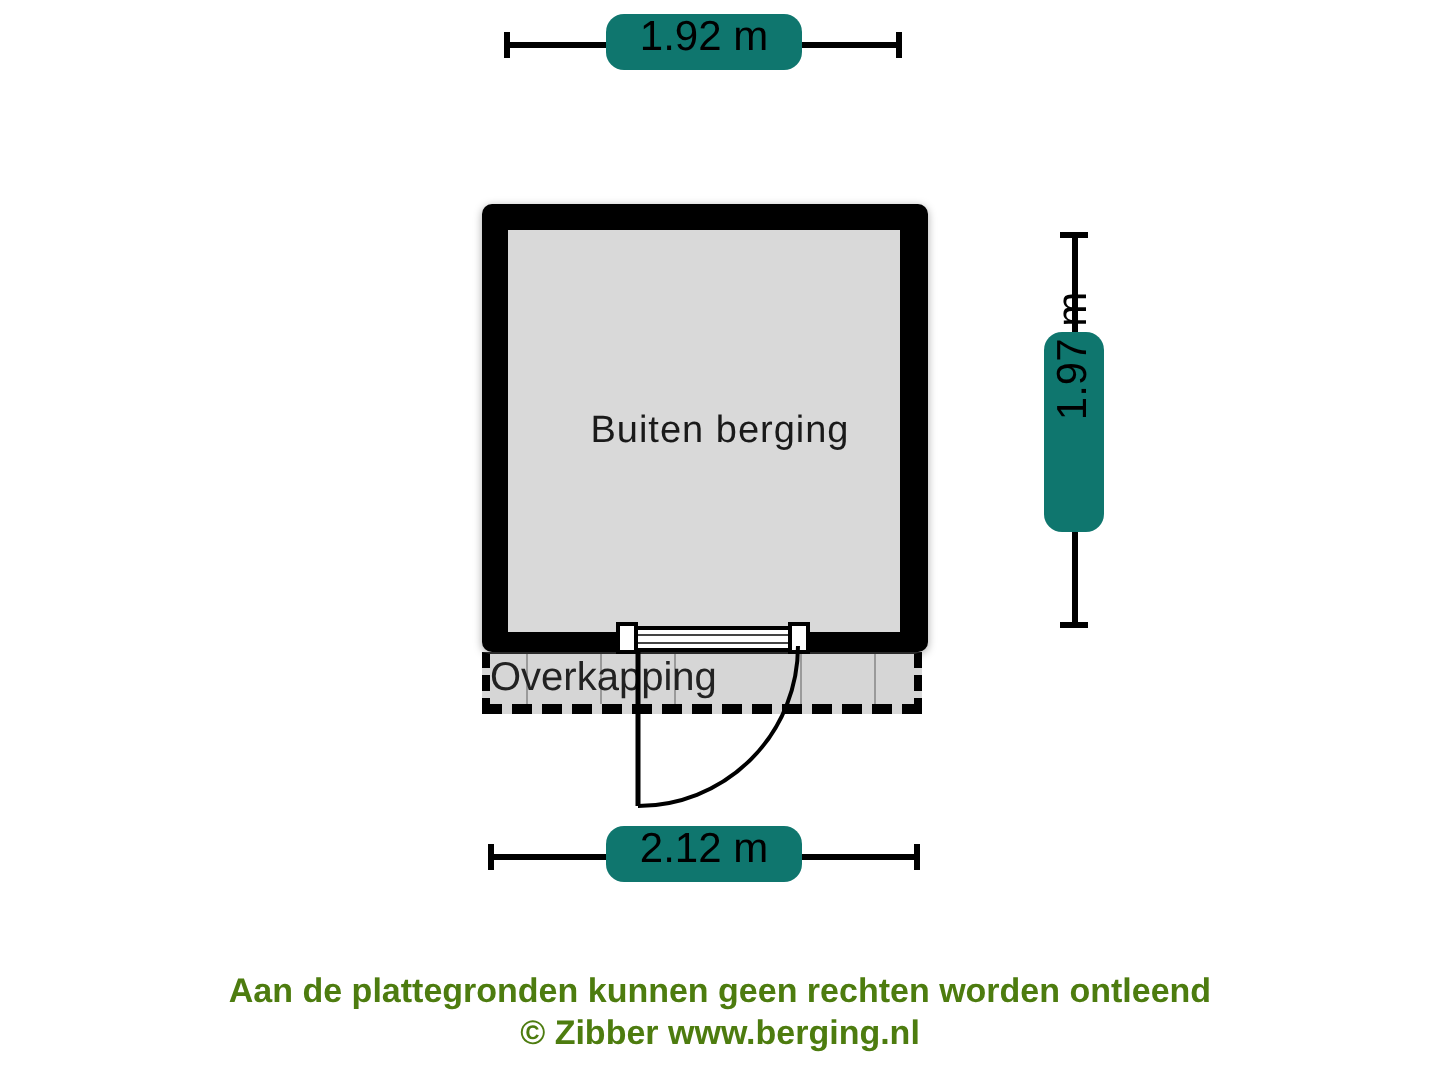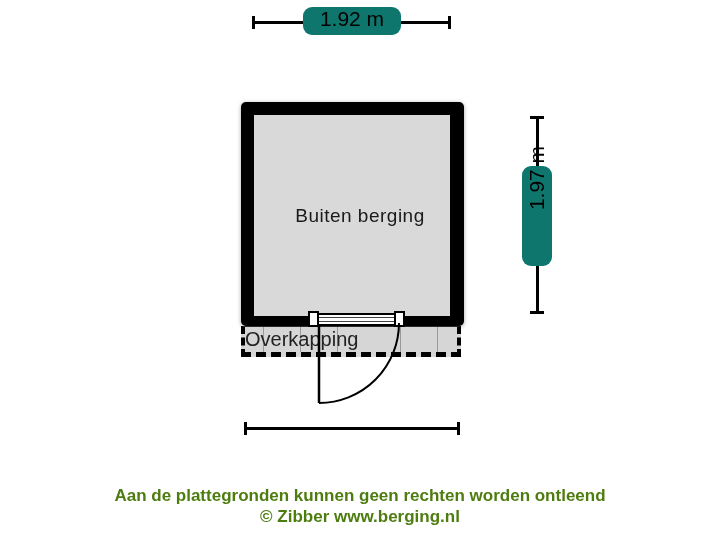--- a/index.html
+++ b/index.html
@@ -131,17 +131,20 @@
   <div class="abs dim-line-v" style="left:536px;top:118px;height:196px;"></div>
   <div class="abs dim-cap-h" style="left:530px;top:116px;"></div>
   <div class="abs dim-cap-h" style="left:530px;top:311px;"></div>
   <div class="abs dim-pill right">
     <span>1.97 m</span>
   </div>
 
   <div class="abs dim-line-h" style="left:245px;top:427px;width:215px;"></div>
   <div class="abs dim-cap-v" style="left:244px;top:422px;"></div>
   <div class="abs dim-cap-v" style="left:457px;top:422px;"></div>
+  <div class="abs dim-pill bottom">
+    <span>2.12 m</span>
+  </div>
 
   <div class="abs footer-line footer-disclaimer">Aan de plattegronden kunnen geen rechten worden ontleend</div>
   <div class="abs footer-line footer-copyright">© Zibber www.berging.nl</div>
 
 </div>
 
 </body></html>

